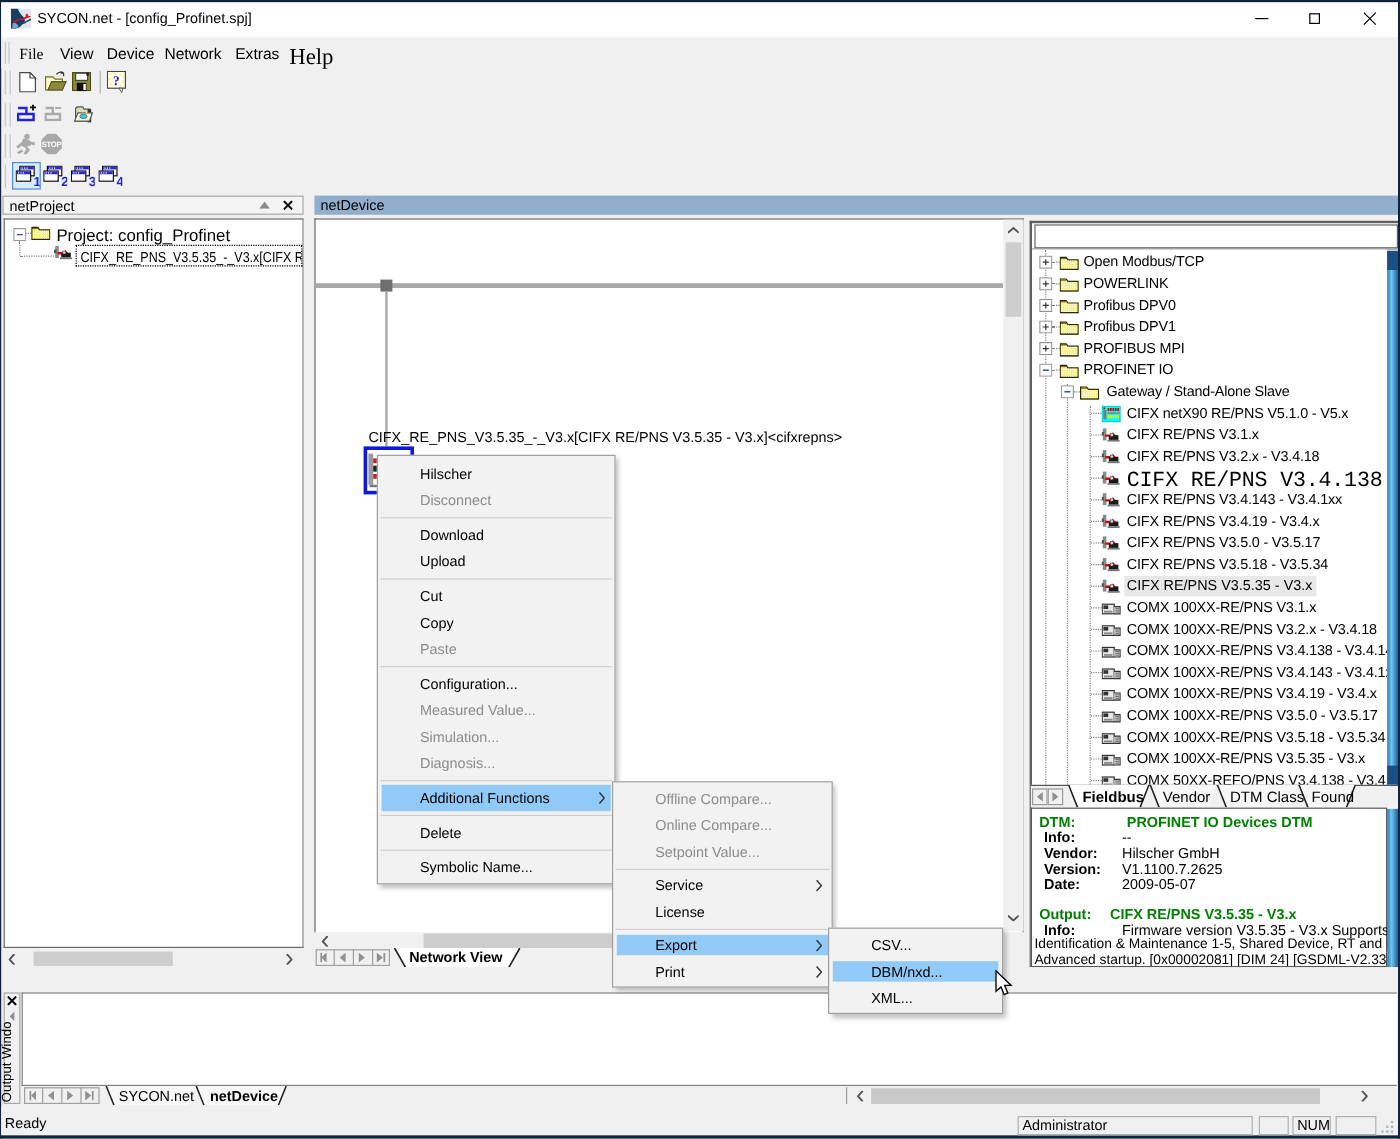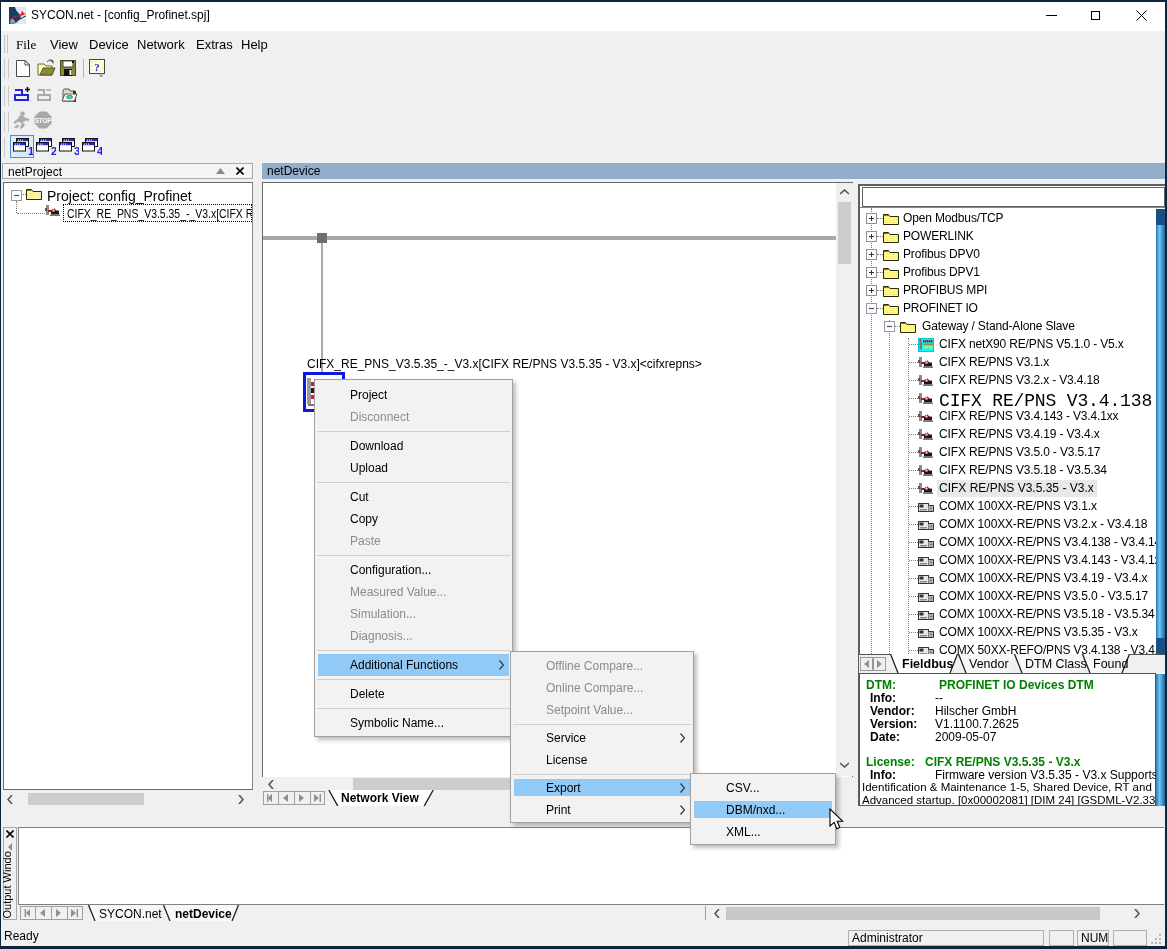--- a/index.html
+++ b/index.html
@@ -44,21 +44,21 @@
   </svg>
 
 <div class="abs" style="left:1px;top:31px;width:1164px;height:26px;background:#f0f0f0;"></div>
 <div class="abs" style="left:4px;top:35px;width:1px;height:18px;background:#c6c6c6;"></div>
 <div class="abs" style="left:7px;top:35px;width:1px;height:18px;background:#c6c6c6;"></div>
 <div class="abs txt" style="left:16px;top:37px;font-size:13px;font-family:Liberation Serif, serif;">File</div>
 <div class="abs txt" style="left:50px;top:37px;font-size:13px;">View</div>
 <div class="abs txt" style="left:89px;top:37px;font-size:13px;">Device</div>
 <div class="abs txt" style="left:137px;top:37px;font-size:13px;">Network</div>
 <div class="abs txt" style="left:196px;top:37px;font-size:13px;">Extras</div>
-<div class="abs txt" style="left:241px;top:37px;font-size:13px;">Help</div>
+<div class="abs txt" style="left:241px;top:37px;font-size:19px;font-family:Liberation Serif, serif;">Help</div>
 
 <div class="abs" style="left:4px;top:59px;width:1px;height:20px;background:#c6c6c6;"></div>
 <div class="abs" style="left:8px;top:59px;width:1px;height:20px;background:#c6c6c6;"></div>
 <svg class="abs" style="left:15px;top:60px;" width="16" height="17" viewBox="0 0 16 17">
   <path d="M1.5 0.5 H10 L14.5 5 V16.5 H1.5 Z" fill="#fff" stroke="#4a4a4a"></path>
   <path d="M10 0.5 V5 H14.5 Z" fill="#fff" stroke="#4a4a4a"></path>
 </svg>
 <svg class="abs" style="left:37px;top:59px;" width="19" height="18" viewBox="0 0 19 18">
   <path d="M1 16 L1 5 H7 L9 7 H15 V16 Z" fill="#ffffc8" stroke="#6b6b22"></path>
   <path d="M3 16 L6 9 H18 L15 16 Z" fill="#8a8a3a" stroke="#55551c"></path>
@@ -502,21 +502,21 @@
   <div class="abs txt" style="left:6px;top:4px;color:#008000;font-weight:bold;">DTM:</div>
   <div class="abs txt" style="left:65px;top:4px;color:#008000;font-weight:bold;padding-left:14px;">PROFINET IO Devices DTM</div>
   <div class="abs txt" style="left:10px;top:17px;font-weight:bold;">Info:</div>
   <div class="abs txt" style="left:75px;top:17px;">--</div>
   <div class="abs txt" style="left:10px;top:30px;font-weight:bold;">Vendor:</div>
   <div class="abs txt" style="left:75px;top:30px;">Hilscher GmbH</div>
   <div class="abs txt" style="left:10px;top:43px;font-weight:bold;">Version:</div>
   <div class="abs txt" style="left:75px;top:43px;">V1.1100.7.2625</div>
   <div class="abs txt" style="left:10px;top:56px;font-weight:bold;">Date:</div>
   <div class="abs txt" style="left:75px;top:56px;">2009-05-07</div>
-  <div class="abs txt" style="left:6px;top:81px;color:#008000;font-weight:bold;">License:</div>
+  <div class="abs txt" style="left:6px;top:81px;color:#008000;font-weight:bold;">Output:</div>
   <div class="abs txt" style="left:65px;top:81px;color:#008000;font-weight:bold;">CIFX RE/PNS V3.5.35 - V3.x</div>
   <div class="abs txt" style="left:10px;top:94px;font-weight:bold;">Info:</div>
   <div class="abs txt" style="left:75px;top:94px;">Firmware version V3.5.35 - V3.x Supports FastStart,</div>
   <div class="abs txt" style="left:2px;top:107px;font-size:11.5px;">Identification &amp; Maintenance 1-5, Shared Device, RT and IRT C</div>
   <div class="abs txt" style="left:2px;top:120px;font-size:11.5px;">Advanced startup. [0x00002081] [DIM 24] [GSDML-V2.33-HILS</div>
 </div>
 
 <div class="abs" style="left:858px;top:806px;width:307px;height:20px;background:#f0f0f0;"></div>
 
 <div class="abs" style="left:3px;top:827px;width:14px;height:93px;background:#f0f0f0;border:1px solid #a8a8a8;"></div>
@@ -580,21 +580,21 @@
       <rect x="8" y="0" width="2" height="2"></rect>
       <rect x="8" y="4" width="2" height="2"></rect>
       <rect x="8" y="8" width="2" height="2"></rect>
       <rect x="4" y="4" width="2" height="2"></rect>
       <rect x="4" y="8" width="2" height="2"></rect>
       <rect x="0" y="8" width="2" height="2"></rect>
     </g>
   </svg>
 
 <div class="abs menu" style="left:314px;top:379px;width:199px;height:358px;padding-top:4px;">
-  <div class="mi">Project</div>
+  <div class="mi">Hilscher</div>
   <div class="mi dis">Disconnect</div>
   <div class="sepw">
       <div class="sep"></div>
     </div>
   <div class="mi">Download</div>
   <div class="mi">Upload</div>
   <div class="sepw">
       <div class="sep"></div>
     </div>
   <div class="mi">Cut</div>

